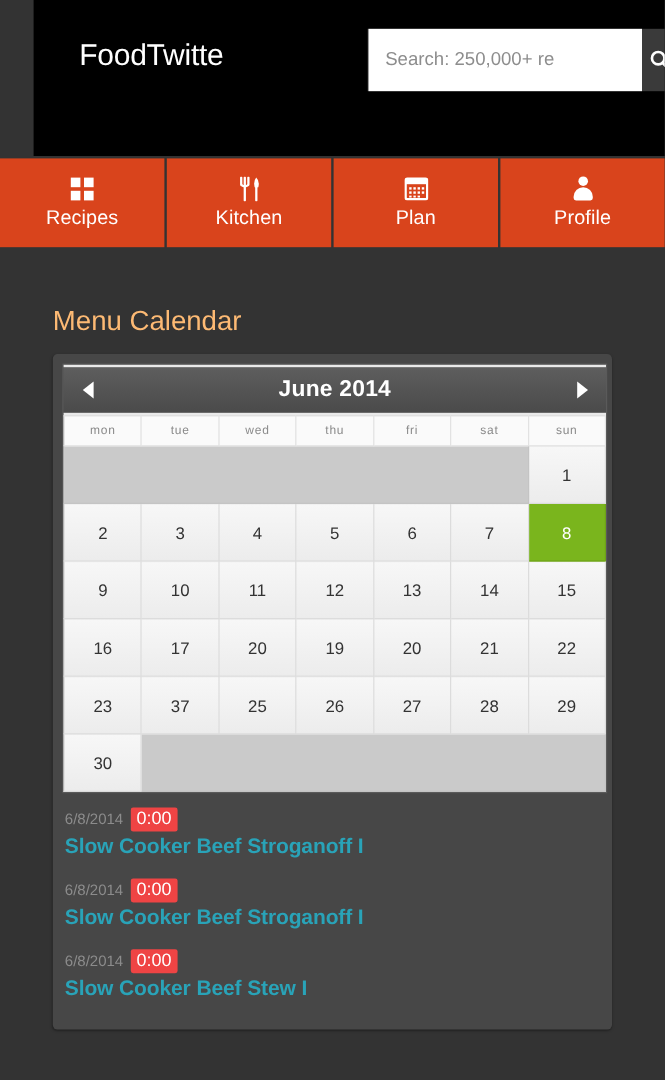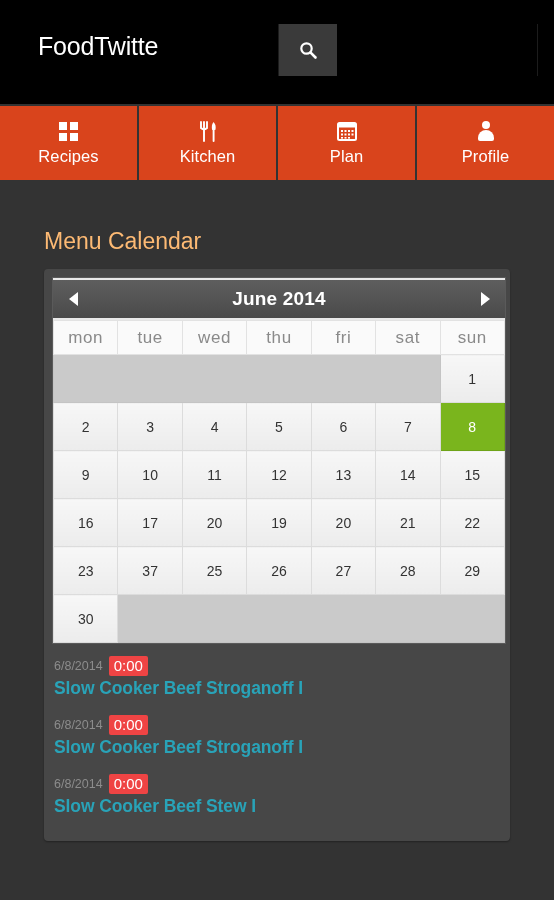--- a/index.html
+++ b/index.html
@@ -6,22 +6,23 @@
   html, body {
     width: 554px; height: 900px;
     background: #333333;
     font-family: "Liberation Sans", sans-serif;
     overflow: hidden;
   }
 
   
   .header {
     position: relative;
-    height: 104px;
+    height: 130px;
     background: #000000;
+    margin-left: 28px;
   }
   .brand {
     position: absolute;
     left: 38px; top: 32px;
     color: #ffffff;
     font-size: 25px;
     font-weight: 400;
     letter-spacing: -0.2px;
     white-space: nowrap;
   }
@@ -169,21 +170,21 @@
 
   table.cal-grid {
     width: 100%;
     border-collapse: collapse;
     background: #f2f2f2;
     table-layout: fixed;
   }
   table.cal-grid th {
     background: #fafafa;
     color: #8a8a8a;
-    font-size: 17px;
+    font-size: 10px;
     font-weight: normal;
     padding: 7px 0 6px;
     border: 1px solid #e2e2e2;
     letter-spacing: 0.6px;
   }
   table.cal-grid td {
     height: 48px;
     text-align: center;
     vertical-align: middle;
     font-size: 14px;
@@ -230,20 +231,21 @@
     display: block;
     letter-spacing: -0.1px;
   }
 </style>
 </head>
 <body>
 
 <div class="header">
   <div class="brand">FoodTwitte</div>
   <div class="search-wrap">
+    <input class="search-input" type="text" placeholder="Search: 250,000+ re" style="">
     <button class="search-btn">
       <span>
         <svg width="20" height="20" viewBox="0 0 20 20">
           <circle cx="8.5" cy="8.5" r="5.2" fill="none" stroke="#fff" stroke-width="2.2"></circle>
           <line x1="12.4" y1="12.4" x2="17.5" y2="17.5" stroke="#fff" stroke-width="2.6" stroke-linecap="round"></line>
         </svg>
       </span>
     </button>
   </div>
 </div>

